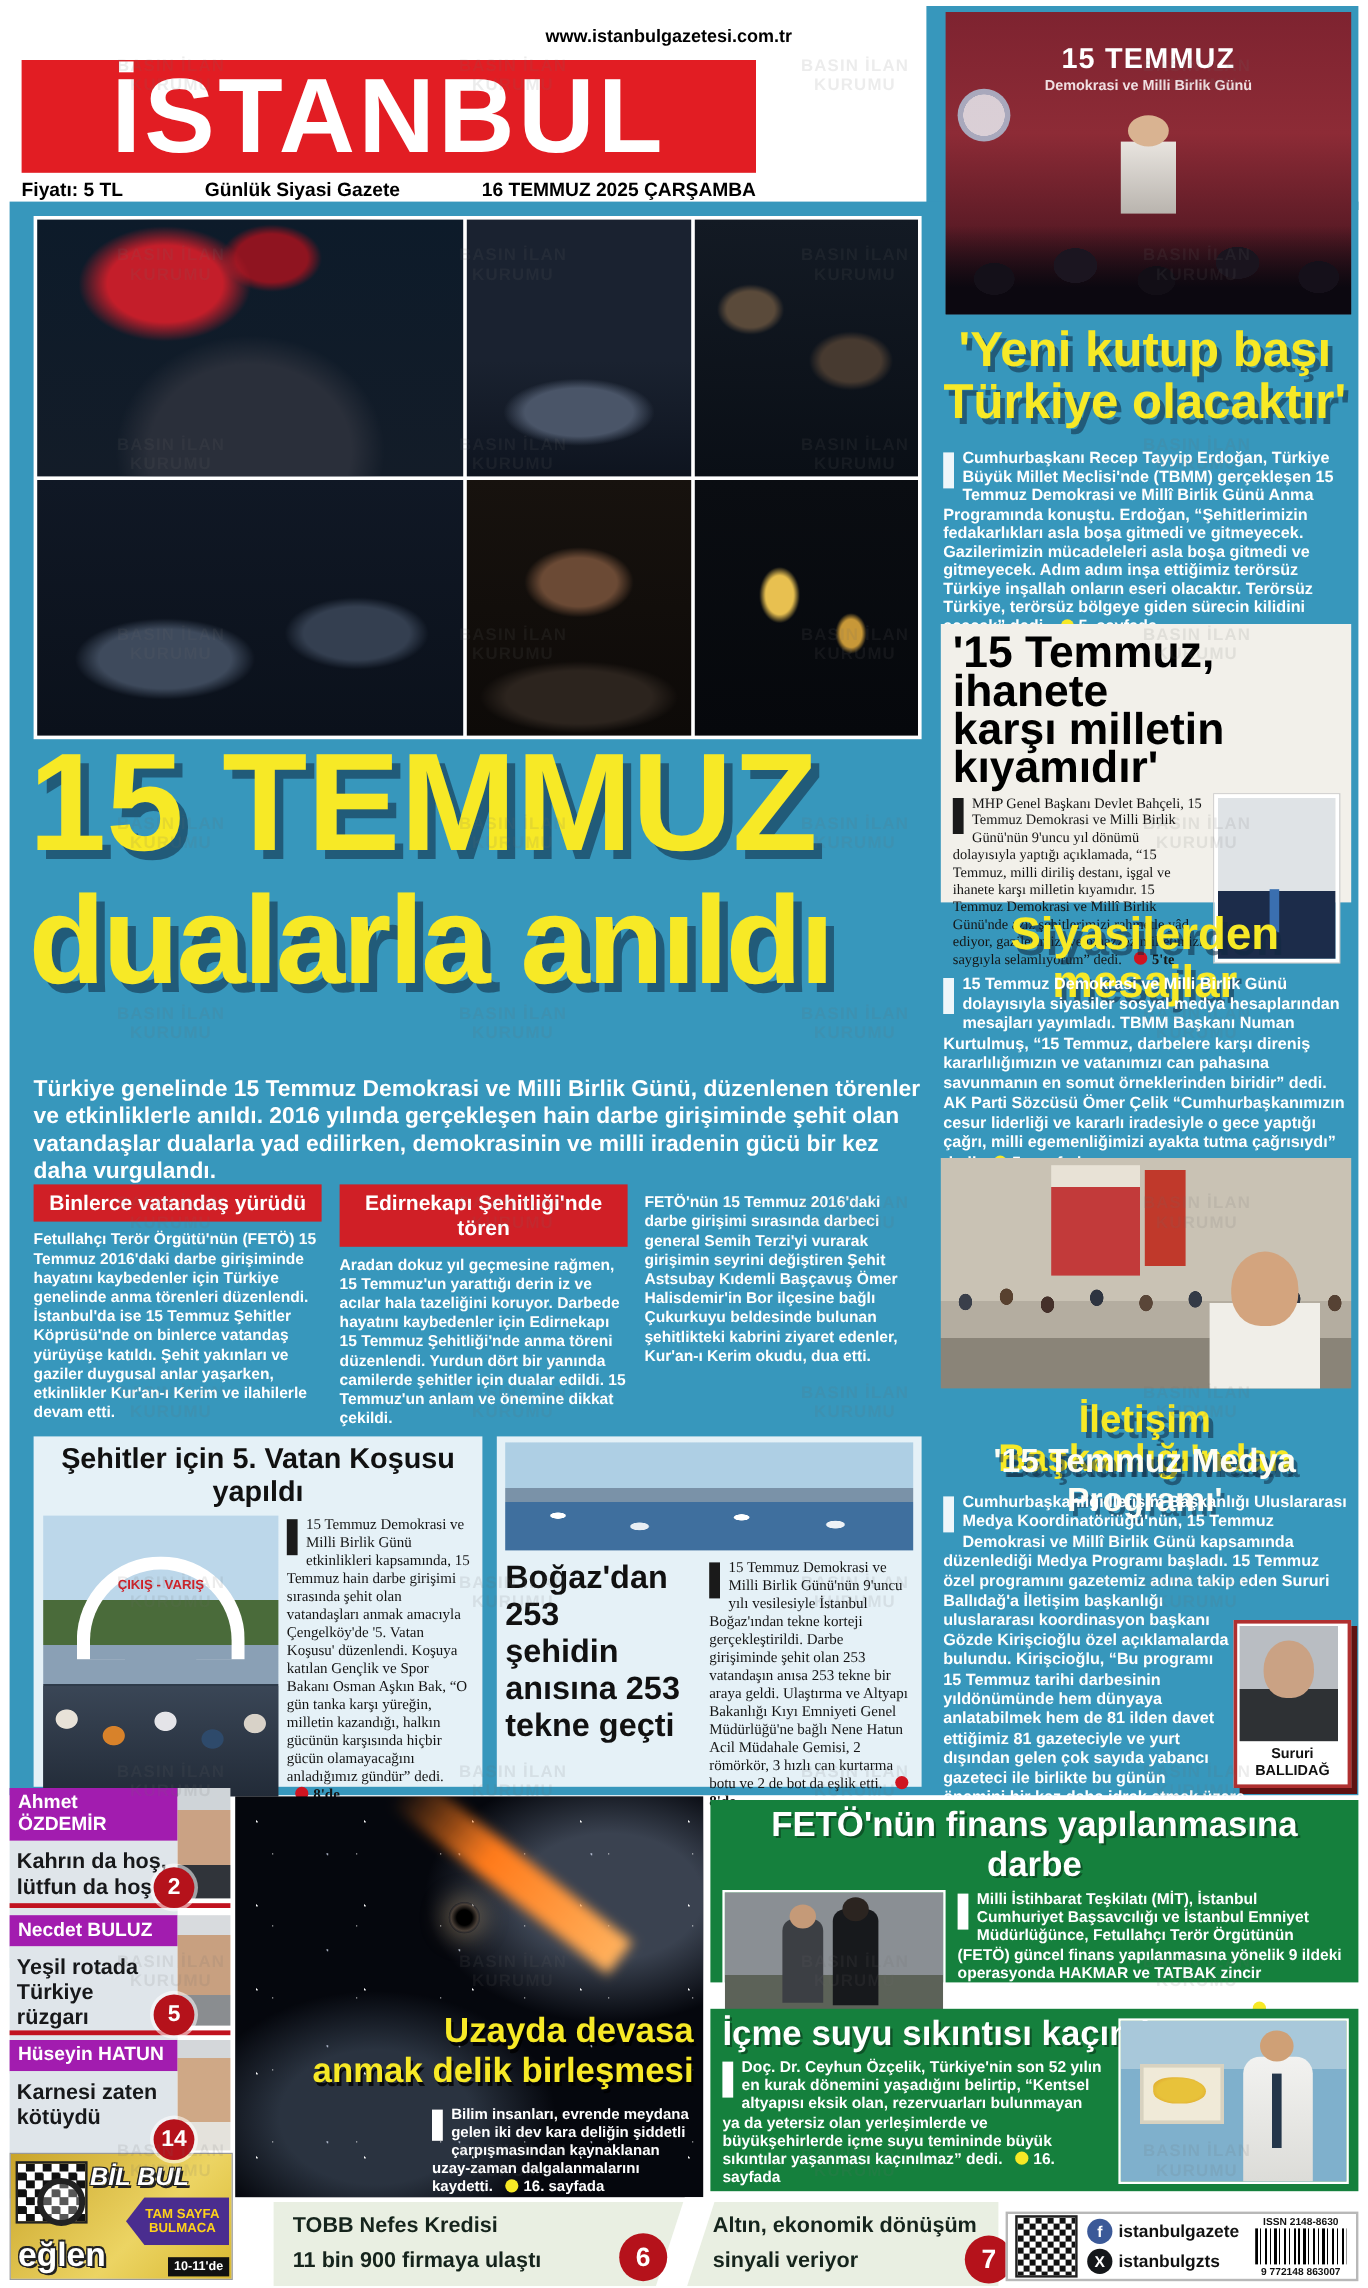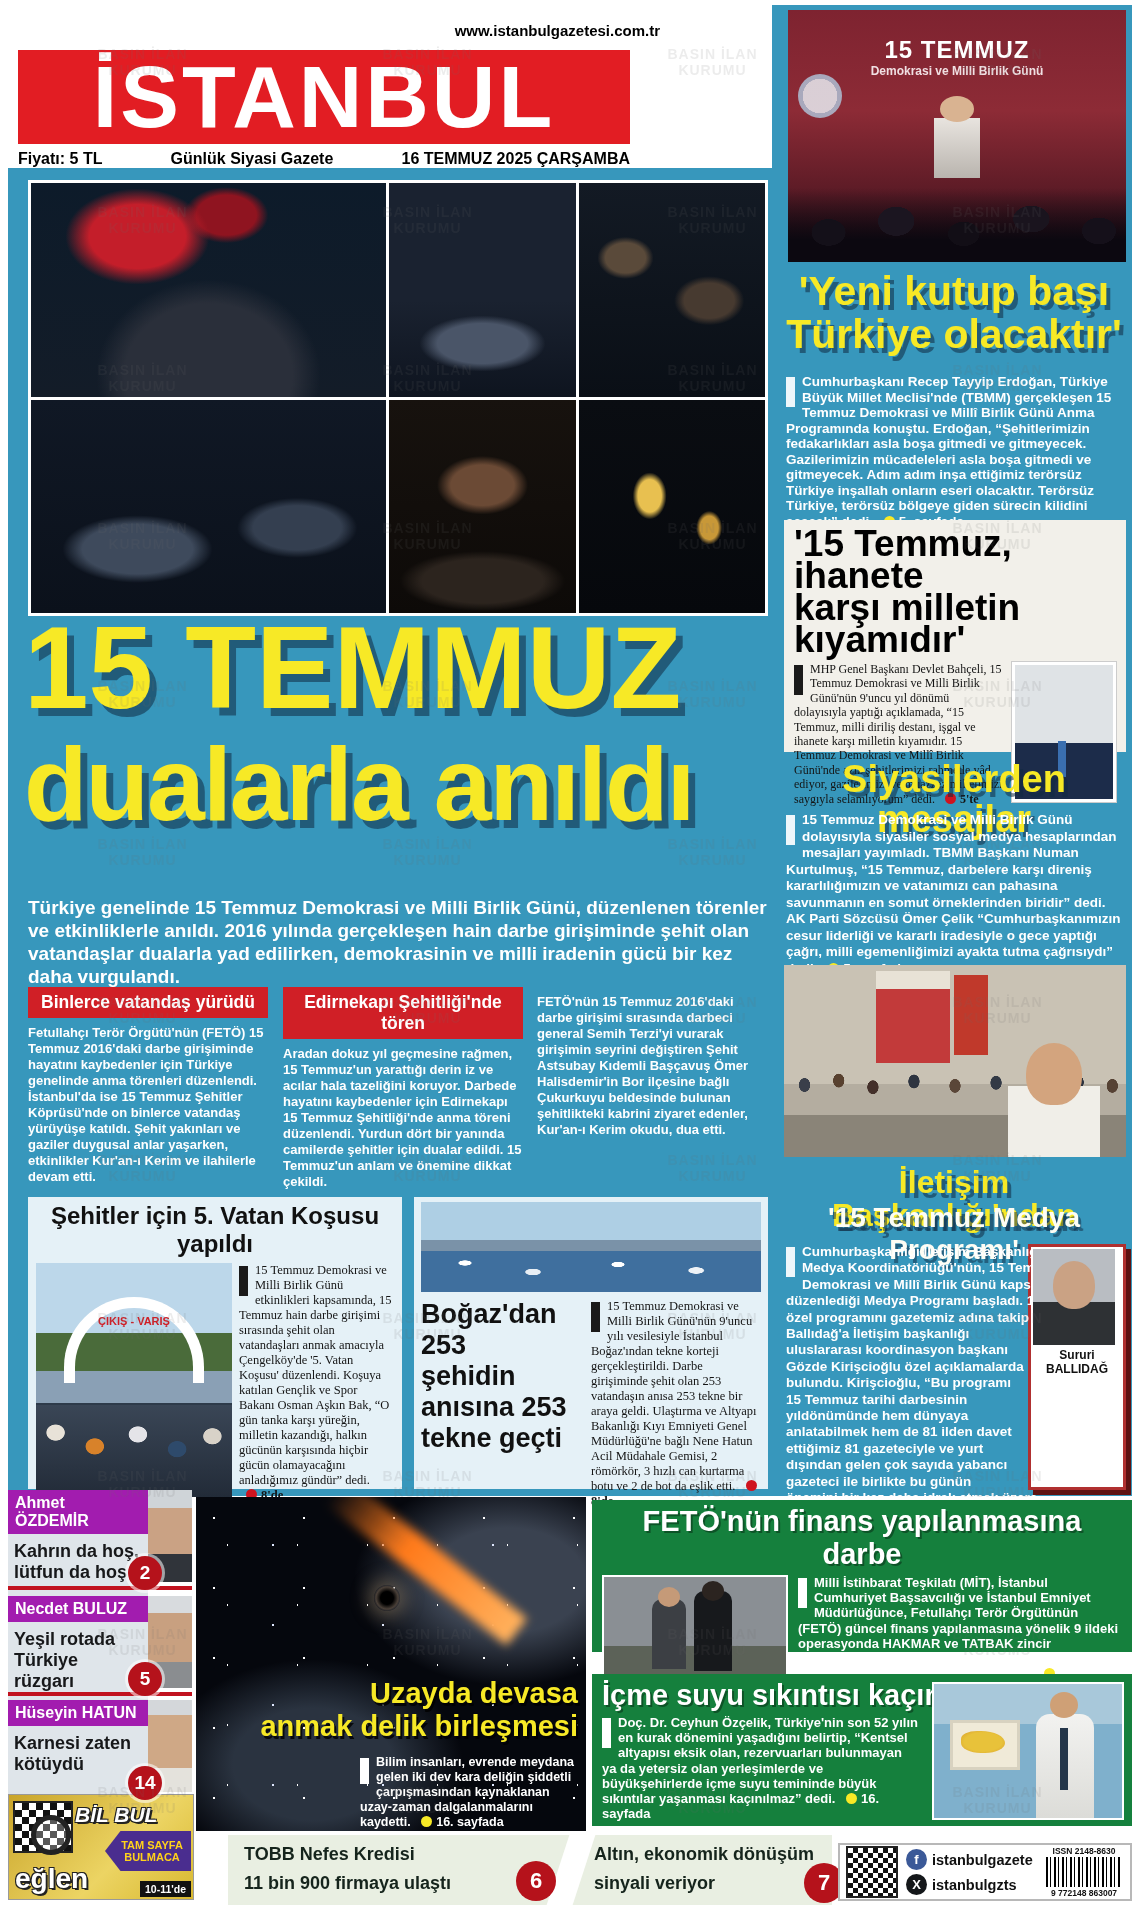--- a/index.html
+++ b/index.html
@@ -159,21 +159,21 @@
     <div class="abs" style="left:170px;top:10px;width:34px;height:80px;background:#c0392b;"></div>
     <div class="abs" style="left:0;top:98px;width:100%;height:44px;background:radial-gradient(9px 11px at 6% 50%,#3a3f4a 0 60%,transparent 65%),radial-gradient(9px 11px at 16% 40%,#58412f 0 60%,transparent 65%),radial-gradient(9px 11px at 26% 55%,#44302a 0 60%,transparent 65%),radial-gradient(9px 11px at 38% 42%,#2e3440 0 60%,transparent 65%),radial-gradient(9px 11px at 50% 52%,#5a4638 0 60%,transparent 65%),radial-gradient(9px 11px at 62% 45%,#333a46 0 60%,transparent 65%),radial-gradient(9px 11px at 74% 55%,#4a3a30 0 60%,transparent 65%),radial-gradient(9px 11px at 86% 44%,#2c323e 0 60%,transparent 65%),radial-gradient(9px 11px at 96% 52%,#564234 0 60%,transparent 65%);"></div>
     <div class="abs" style="right:26px;bottom:-6px;width:92px;height:110px;background:linear-gradient(180deg,transparent 0 30%,#f0eee8 30% 100%);border-radius:12px 12px 0 0;"></div>
     <div class="abs" style="right:44px;bottom:52px;width:56px;height:62px;border-radius:50% 50% 44% 44%;background:#d3a47e;"></div>
   </div>
 
   <div class="abs yellow-head" style="left:780px;top:1166px;width:348px;text-align:center;font-size:32px;">İletişim Başkanlığı'ndan</div>
   <div class="abs" style="left:780px;top:1202px;width:348px;text-align:center;font-size:28px;font-weight:bold;color:#fdfdf4;text-shadow:3px 4px 0 rgba(16,42,66,.5);">'15 Temmuz Medya Programı'</div>
 
   <div class="abs body-sans" style="left:786px;top:1244px;width:340px;font-size:13.5px;line-height:16.4px;">
-    <div style="float:right;width:100px;height:246px;shape-outside:polygon(0 40%,100% 40%,100% 100%,0 100%);display:flex;justify-content:flex-end;">
+    <div style="float:right;width:100px;height:246px;shape-outside:polygon(0 40%,100% 40%,100% 100%,0 100%);display:flex;align-items:flex-end;justify-content:flex-end;">
       <div style="width:88px;background:#fff;border:3px solid #b03030;box-shadow:5px 5px 0 #5e1212;padding:2px;">
         <div class="photo" style="position:relative;width:82px;height:96px;background:linear-gradient(180deg,#b9bdc2 0 55%,#2e3134 55% 100%);">
           <div class="abs" style="left:20px;top:12px;width:42px;height:48px;border-radius:50% 50% 45% 45%;background:#caa284;"></div>
         </div>
         <div style="text-align:center;font-weight:bold;font-size:12px;color:#111;line-height:14px;padding:3px 0;">Sururi BALLIDAĞ</div>
       </div>
     </div>
     <span class="lead-bar bar-light"></span><span>Cumhurbaşkanlığı İletişim Başkanlığı Uluslararası Medya Koordinatöriüğü'nün, 15 Temmuz Demokrasi ve Millî Birlik Günü kapsamında düzenlediği Medya Programı başladı. 15 Temmuz özel programını gazetemiz adına takip eden Sururi Ballıdağ'a İletişim başkanlığı uluslararası koordinasyon başkanı Gözde Kirişcioğlu özel açıklamalarda bulundu. Kirişcioğlu, “Bu programı 15 Temmuz tarihi darbesinin yıldönümünde hem dünyaya anlatabilmek hem de 81 ilden davet ettiğimiz 81 gazeteciyle ve yurt dışından gelen çok sayıda yabancı gazeteci ile birlikte bu günün önemini bir kez daha idrak etmek üzere düzenliyoruz” dedi.</span>
     <span class="ref-dot dot-yellow"></span><b>9. sayfada</b>
   </div>

